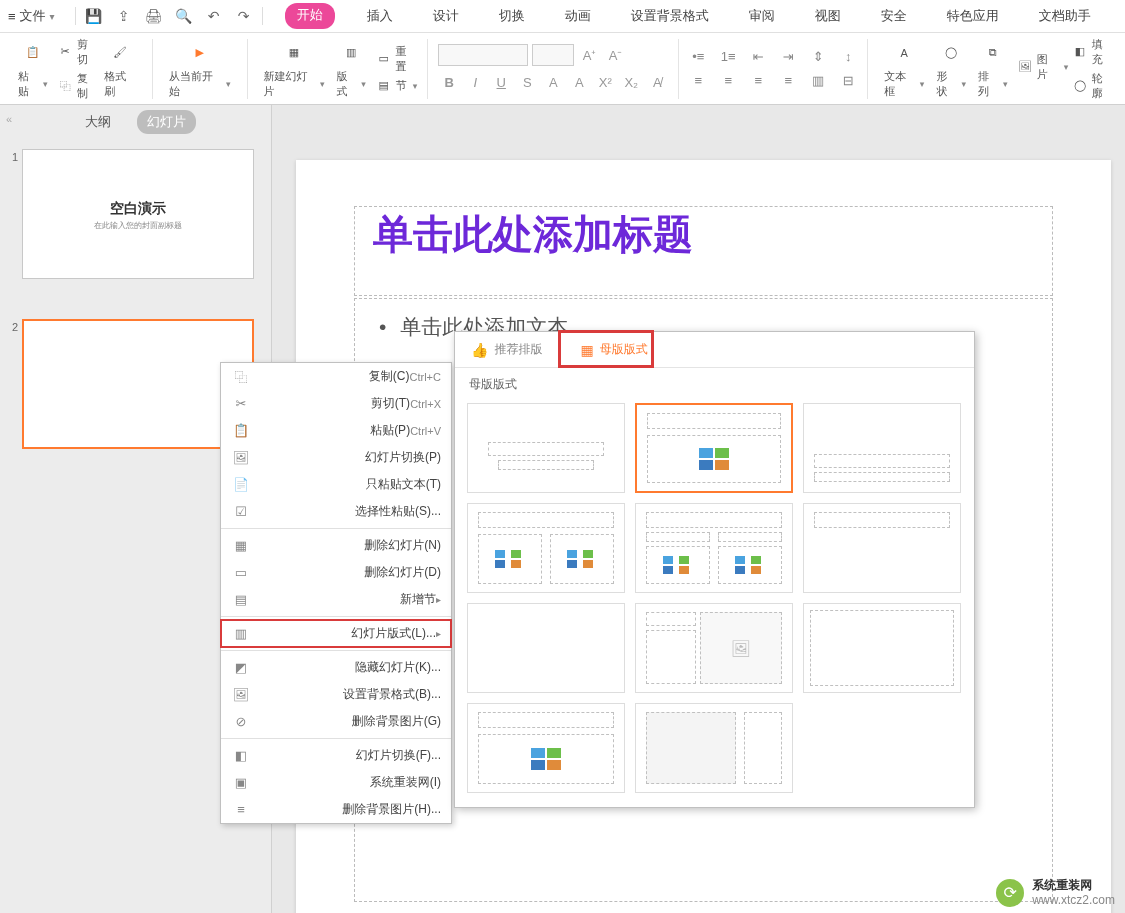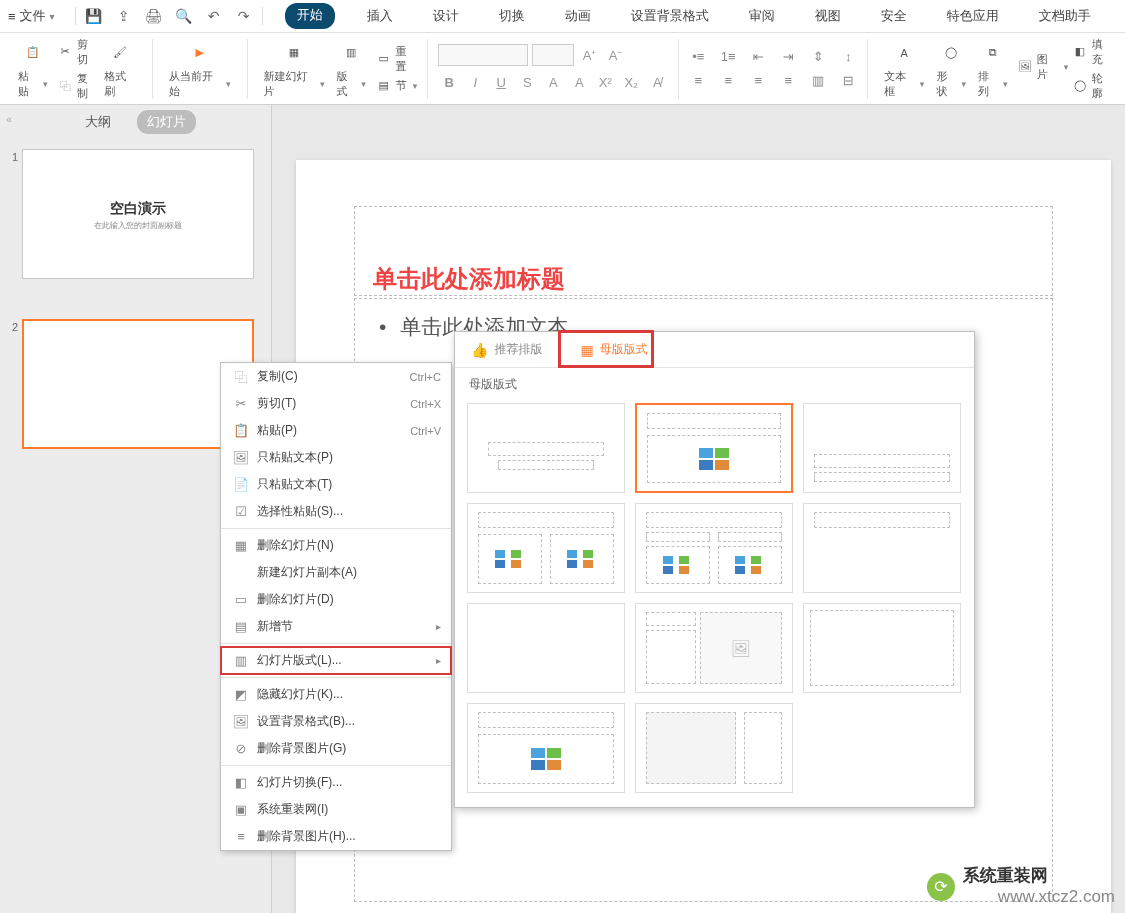--- a/index.html
+++ b/index.html
@@ -8,21 +8,21 @@
 
 .topbar { height: 33px; background: #fff; display: flex; align-items: center; padding: 0 8px; border-bottom: 1px solid #e0e0e0; }
 .file-menu { display: flex; align-items: center; font-size: 13px; color: #444; margin-right: 10px; cursor: pointer; }
 .file-menu .ham { margin-right: 4px; }
 .file-menu .caret { margin-left: 4px; font-size: 10px; color: #888; }
 .quick-icons { display: flex; gap: 14px; align-items: center; }
 .quick-icons .qicon { width: 16px; height: 16px; color: #666; display:flex; align-items:center; justify-content:center; font-size:14px; }
 .divider-v { width: 1px; height: 18px; background: #ddd; margin: 0 10px; }
 .tabs { display: flex; gap: 24px; margin-left: 12px; }
 .tab { font-size: 13px; color: #444; padding: 4px 8px; cursor: pointer; }
-.tab.active { background: #0c4a6e; color: #fff; border-radius: 12px; padding: 3px 12px; }
+.tab.active { background: #ec4899; color: #fff; border-radius: 12px; padding: 3px 12px; }
 
 
 .ribbon { height: 72px; background: #fff; display: flex; align-items: center; padding: 0 6px; border-bottom: 1px solid #d0d0d0; }
 .rgroup { display: flex; align-items: center; height: 100%; padding: 0 6px; }
 .rsep { width: 1px; height: 60px; background: #e4e4e4; margin: 0 4px; }
 .big-btn { display: flex; flex-direction: column; align-items: center; justify-content: center; font-size: 11px; color: #555; padding: 4px 6px; cursor: pointer; }
 .big-btn .icon { width: 28px; height: 28px; margin-bottom: 2px; display:flex; align-items:center; justify-content:center; }
 .big-btn .lbl { display:flex; align-items:center; gap:2px; }
 .small-btns { display: flex; flex-direction: column; gap: 4px; margin-left: 4px; }
 .small-btn { display: flex; align-items: center; font-size: 11px; color: #555; cursor: pointer; gap:4px; }
@@ -47,29 +47,29 @@
 .thumb-wrap { display:flex; margin-bottom:40px; }
 .thumb-num { width:14px; font-size:11px; color:#666; text-align:right; padding-right:4px; padding-top:2px; }
 .thumb { width:232px; height:130px; background:#fff; border:1px solid #c8c8c8; position:relative; }
 .thumb.selected { border:2px solid #ff7a2f; }
 .thumb .t-title { position:absolute; top:50px; left:0; right:0; text-align:center; font-size:14px; font-weight:bold; color:#333; }
 .thumb .t-sub { position:absolute; top:70px; left:0; right:0; text-align:center; font-size:8px; color:#888; }
 
 
 .canvas-area { position:absolute; left:272px; right:0; top:105px; bottom:0; background:#e8e8e8; overflow:hidden; }
 .slide { position:absolute; left:24px; top:55px; width:815px; height:800px; background:#fff; box-shadow:0 1px 4px rgba(0,0,0,0.15); }
-.slide-title { position:absolute; left:58px; top:46px; right:58px; height:90px; border:1px dashed #bbb; display:flex; align-items:flex-end; padding:0 18px; font-size:24px; font-weight:bold; color:#ef4444; }
+.slide-title { position:absolute; left:58px; top:46px; right:58px; height:90px; border:1px dashed #bbb; display:flex; align-items:flex-start; padding:0 18px; font-size:40px; font-weight:bold; color:#6d28d9; }
 .slide-body { position:absolute; left:58px; top:138px; right:58px; bottom:58px; border:1px dashed #bbb; padding:14px 24px; font-size:21px; color:#555; }
 .slide-body .bullet::before { content:"•"; margin-right:14px; }
 
 
 .ctxmenu { position:absolute; left:220px; top:362px; width:232px; background:#fff; border:1px solid #c0c0c0; box-shadow:2px 2px 6px rgba(0,0,0,0.2); z-index:50; font-size:12px; color:#444; }
 .ctxitem { height:27px; display:flex; align-items:center; padding:0 10px 0 10px; cursor:pointer; position:relative; }
 .ctxitem .cicon { width:20px; text-align:center; color:#888; margin-right:6px; font-size:13px; }
-.ctxitem .clabel { flex:1; }
+.ctxitem .clabel { flex:1;text-align:right; }
 .ctxitem .cshort { color:#888; font-size:11px; }
 .ctxitem .carrow { color:#888; font-size:10px; }
 .ctxsep { height:1px; background:#e0e0e0; margin:3px 0; }
 .ctxitem.highlight { outline:2px solid #d93b3b; outline-offset:-1px; }
 
 
 .layoutpop { position:absolute; left:454px; top:331px; width:521px; background:#fff; border:1px solid #c0c0c0; box-shadow:2px 2px 8px rgba(0,0,0,0.25); z-index:60; }
 .lp-tabbar { height:36px; display:flex; align-items:center; border-bottom:1px solid #e4e4e4; padding:0 12px; gap:30px; font-size:12px; }
 .lptab { display:flex; align-items:center; gap:6px; color:#888; cursor:pointer; padding:0 4px; }
 .lptab .lpicon { font-size:14px; }
@@ -92,21 +92,21 @@
 .cg-table { background:#4aa3df; }
 .cg-chart { background:#6cbf4a; }
 .cg-img { background:#3b7bbf; }
 .cg-media { background:#e08b3a; }
 .content-glyphs.small span { width:10px; height:8px; }
 .redtab-box { position:absolute; left:558px; top:330px; width:96px; height:38px; border:3px solid #d93b3b; z-index:70; pointer-events:none; }
 
 
 .watermark { position:absolute; right:10px; bottom:6px; display:flex; align-items:center; gap:8px; z-index:80; }
 .watermark .wicon { width:28px; height:28px; border-radius:50%; background:#8bc34a; display:flex; align-items:center; justify-content:center; color:#fff; font-size:16px; }
-.watermark .wtext { display:flex; flex-direction:column; font-size:17px; color:#333; line-height:1.2; }
+.watermark .wtext { display:flex; flex-direction:column; font-size:12px; color:#333; line-height:1.2; }
 .caret-dn { font-size:9px; color:#888; margin-left:2px; }
 </style>
 </head>
 <body>
 
 <div class="topbar">
   <div class="file-menu">
     <span class="ham">≡</span>
     <span>文件</span>
     <span class="caret">▾</span>
@@ -336,38 +336,34 @@
       <span class="clabel">剪切(T)</span>
       <span class="cshort">Ctrl+X</span>
     </div>
     <div class="ctxitem">
       <span class="cicon">📋</span>
       <span class="clabel">粘贴(P)</span>
       <span class="cshort">Ctrl+V</span>
     </div>
     <div class="ctxitem">
       <span class="cicon">🖼</span>
-      <span class="clabel">只粘贴文本(P)</span>
+      <span class="clabel">幻灯片切换(P)</span>
     </div>
     <div class="ctxitem">
       <span class="cicon">📄</span>
       <span class="clabel">只粘贴文本(T)</span>
     </div>
     <div class="ctxitem">
       <span class="cicon">☑</span>
       <span class="clabel">选择性粘贴(S)...</span>
     </div>
     <div class="ctxsep"></div>
     <div class="ctxitem">
       <span class="cicon">▦</span>
       <span class="clabel">删除幻灯片(N)</span>
-    </div>
-    <div class="ctxitem">
-      <span class="cicon"></span>
-      <span class="clabel">新建幻灯片副本(A)</span>
     </div>
     <div class="ctxitem">
       <span class="cicon">▭</span>
       <span class="clabel">删除幻灯片(D)</span>
     </div>
     <div class="ctxitem">
       <span class="cicon">▤</span>
       <span class="clabel">新增节</span>
       <span class="carrow">▸</span>
     </div>
@@ -505,15 +501,15 @@
       <div class="ph side-txt"></div>
     </div>
   </div>
 </div>
 <div class="redtab-box"></div>
 
 <div class="watermark">
   <div class="wicon">⟳</div>
   <div class="wtext">
     <span style="font-weight:bold;">系统重装网</span>
-    <span style="color:#888;margin-left:35px;">www.xtcz2.com</span>
+    <span style="color:#888;">www.xtcz2.com</span>
   </div>
 </div>
 
 </body></html>

